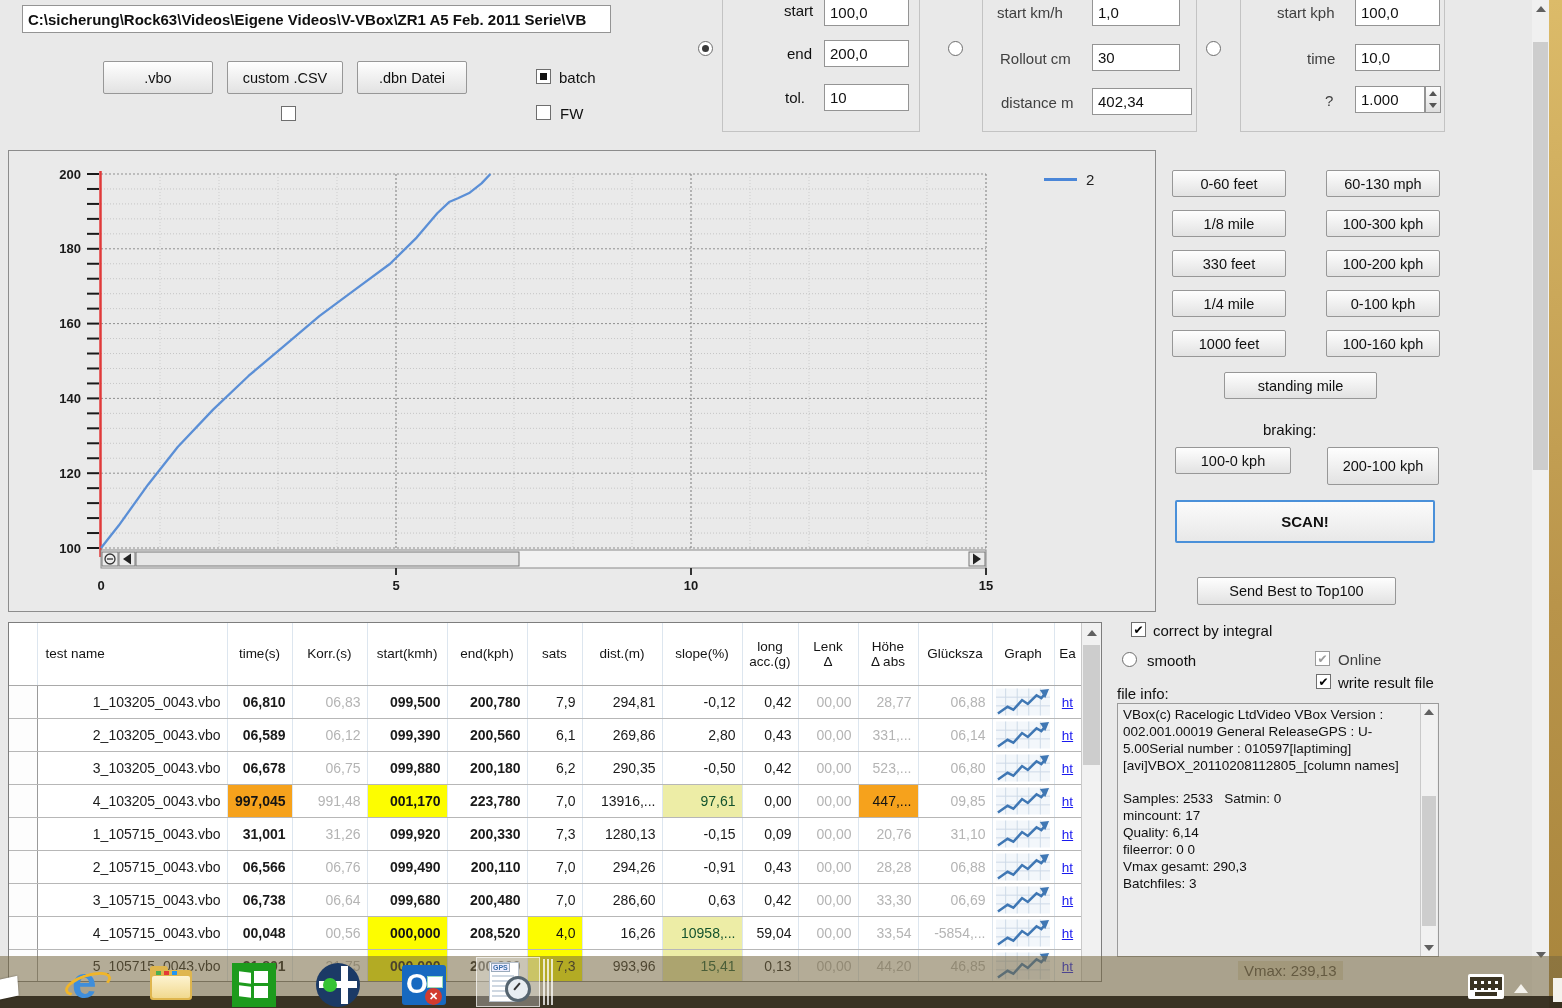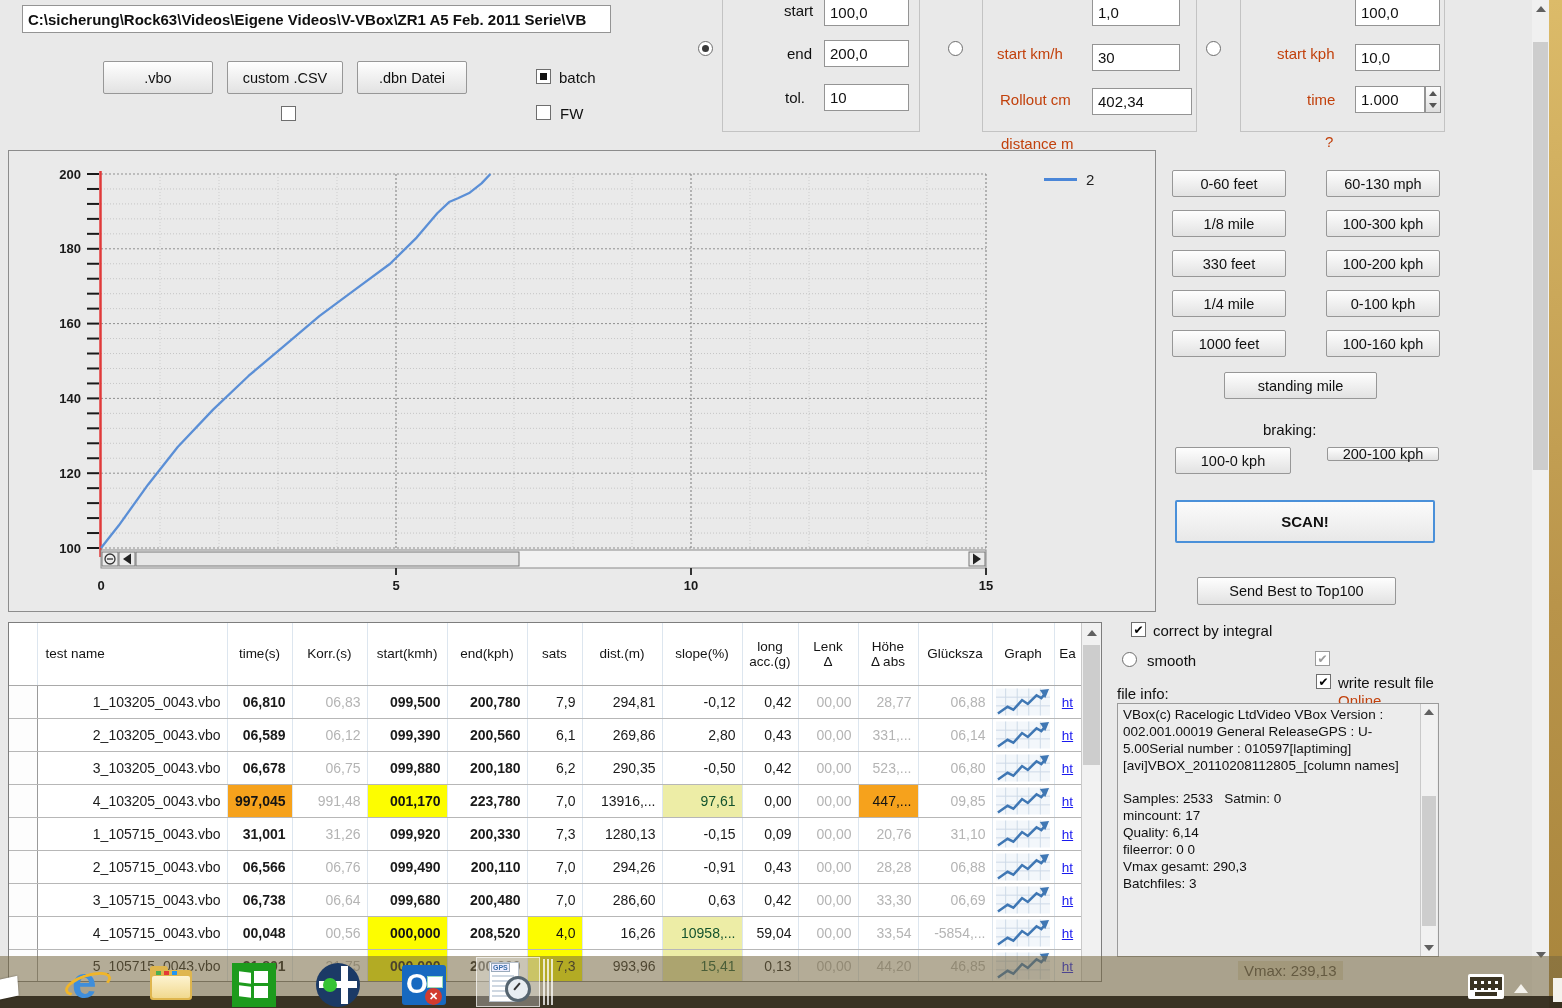--- a/index.html
+++ b/index.html
@@ -7,21 +7,21 @@
     font-family:"Liberation Sans", sans-serif; background:#e9e9e9; position:relative; }
   .abs { position:absolute; }
 
   
   .btn { position:absolute; display:flex; align-items:center; justify-content:center;
     background:linear-gradient(#fefefe,#e2e2e2); border:1px solid #979797; border-radius:2px;
     font-size:14.5px; color:#101010; cursor:pointer; }
   .txt { position:absolute; background:#fff; border:1px solid #949494; font-weight:400;
     font-size:15px; color:#101010; padding:0 5px; font-family:"Liberation Sans",sans-serif; }
   .lbl { position:absolute; font-size:15px; color:#101010; white-space:nowrap; }
-  .lbl-gray { position:absolute; font-size:15px; color:#c2410c; white-space:nowrap;margin-top:41px; }
+  .lbl-gray { position:absolute; font-size:15px; color:#404040; white-space:nowrap; }
   .cb { position:absolute; width:15px; height:15px; background:#fff; border:1px solid #6e6e6e;
     display:flex; align-items:center; justify-content:center; font-size:12px; line-height:1; }
   .cb .sq { width:7px; height:7px; background:#111; }
   .cb.graychk { color:#9a9a9a; border-color:#9a9a9a; }
   .radio { position:absolute; width:15px; height:15px; border-radius:50%; background:#fff;
     border:1px solid #6e6e6e; display:flex; align-items:center; justify-content:center; }
   .radio .dot { width:7px; height:7px; border-radius:50%; background:#3a3a3a; }
   .group { position:absolute; border:1px solid #c3c3c3; background:transparent; }
 
   
@@ -307,21 +307,21 @@
 <div class="perfcol" style="left:1326px; top:170px;">
     <div class="btn">60-130 mph</div>
     <div class="btn">100-300 kph</div>
     <div class="btn">100-200 kph</div>
     <div class="btn">0-100 kph</div>
     <div class="btn">100-160 kph</div>
   </div>
 <div class="btn" style="left:1224px; top:372px; width:153px; height:27px;">standing mile</div>
 <span class="lbl" style="left:1263px; top:421px;">braking:</span>
 <div class="btn" style="left:1175px; top:447px; width:116px; height:27px;">100-0 kph</div>
-<div class="btn" style="left:1327px; top:447px; width:112px; height:14px;">200-100 kph</div>
+<div class="btn" style="left:1327px; top:447px; width:112px; height:38px;">200-100 kph</div>
 <div class="btn" id="scan-btn" style="left:1175px; top:500px; width:260px; height:43px;">SCAN!</div>
 <div class="btn" style="left:1197px; top:577px; width:199px; height:28px;">Send Best to Top100</div>
 
 <span class="cb" style="left:1131px; top:622px;">✔</span>
 <span class="lbl" style="left:1153px; top:622px;">correct by integral</span>
 <span class="radio" style="left:1122px; top:652px;"></span>
 <span class="lbl" style="left:1147px; top:652px;">smooth</span>
 <span class="cb graychk" style="left:1315px; top:651px;">✔</span>
 <span class="lbl-gray" style="left:1338px; top:651px;">Online</span>
 <span class="cb" style="left:1316px; top:674px;">✔</span>

